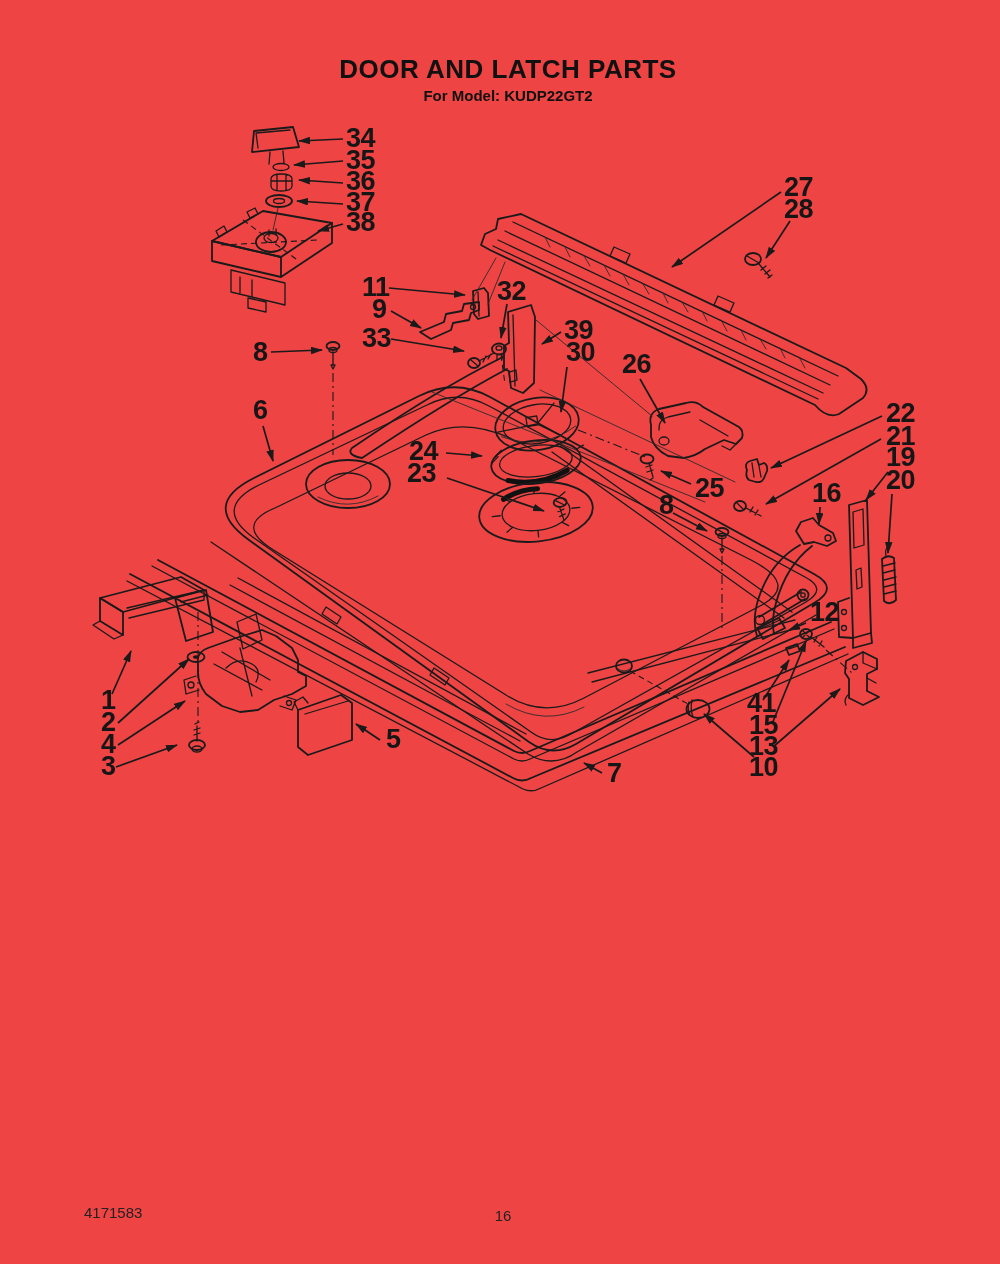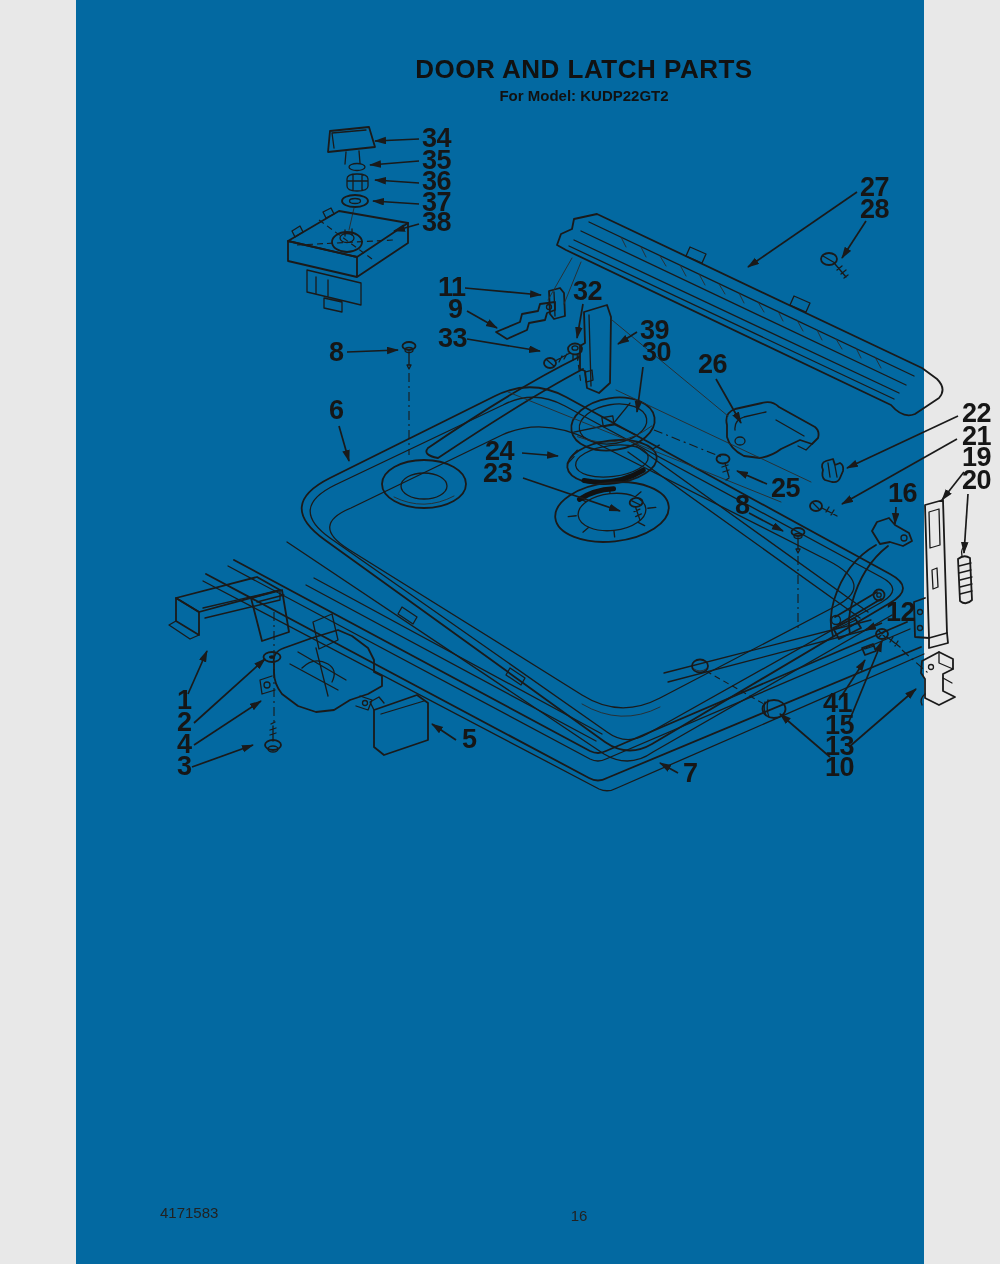--- a/index.html
+++ b/index.html
@@ -1,16 +1,16 @@
 <!DOCTYPE html>
 <html><head>
 <meta charset="utf-8">
 <style>
   html,body{margin:0;padding:0;background:#e8e8e8;}
-  .page{width:848px;height:1264px;background:#0369a1;position:relative;margin:0 auto;
+  .page{width:1000px;height:1264px;background:#ef4444;position:relative;margin:0 auto;
         font-family:"Liberation Sans",sans-serif;}
   svg{display:block;}
   .title{font-family:"Liberation Sans",sans-serif;font-weight:bold;font-size:26px;letter-spacing:.5px;fill:#111;}
   .subtitle{font-family:"Liberation Sans",sans-serif;font-weight:bold;font-size:15px;fill:#111;}
   .footer{font-family:"Liberation Sans",sans-serif;font-size:15px;fill:#222;}
   .callout{font-family:"Liberation Sans",sans-serif;font-weight:bold;font-size:27px;fill:#161616;letter-spacing:-0.5px;}
   .leader{stroke:#1a1a1a;stroke-width:1.7;fill:none;}
   .ink{stroke:#1a1a1a;fill:none;stroke-width:1.8;stroke-linejoin:round;stroke-linecap:round;}
   .ink-md{stroke:#1a1a1a;fill:none;stroke-width:1.3;stroke-linejoin:round;stroke-linecap:round;}
   .ink-thin{stroke:#2a2a2a;fill:none;stroke-width:0.9;stroke-linecap:round;}

